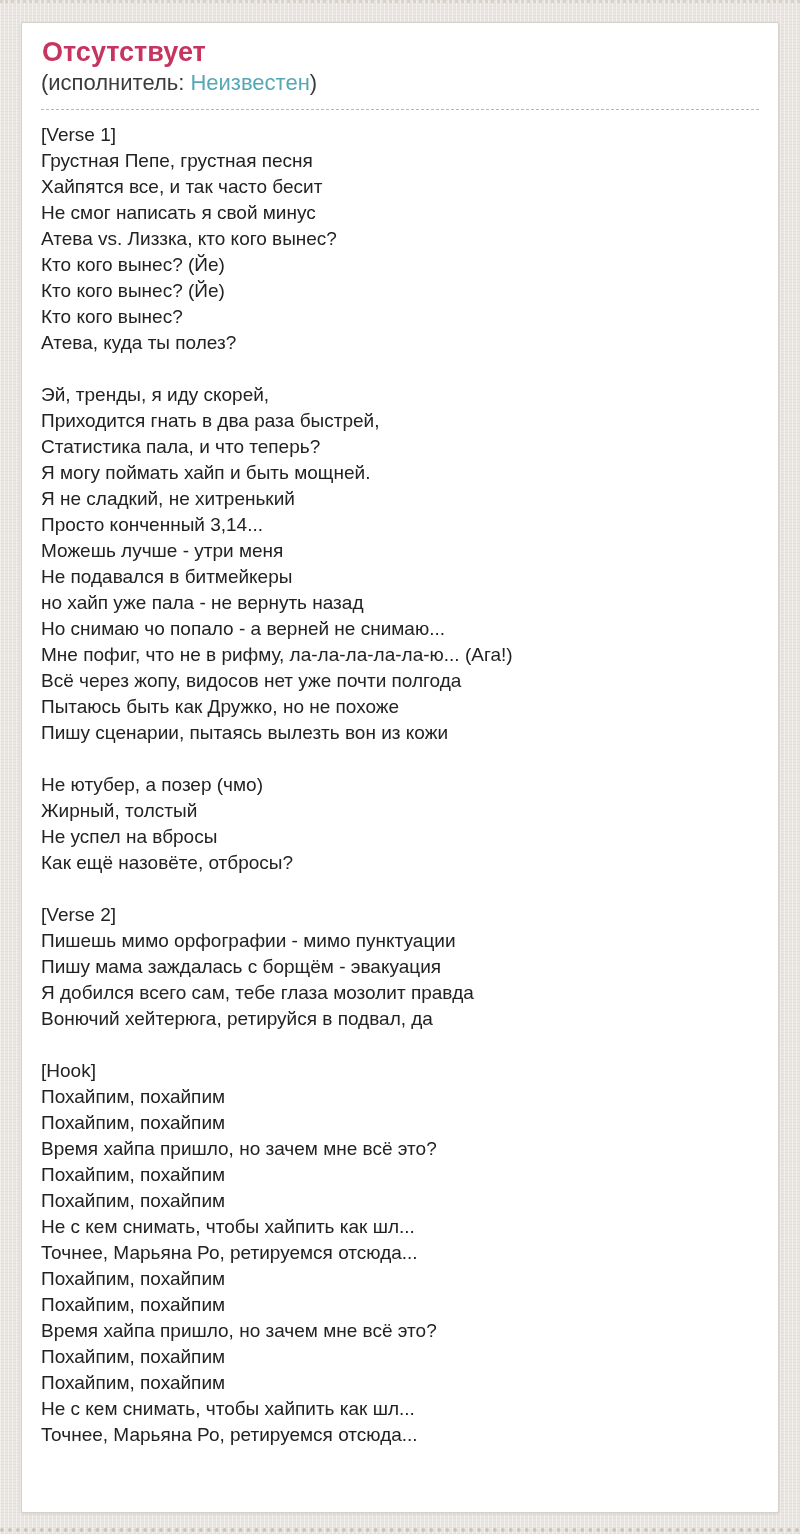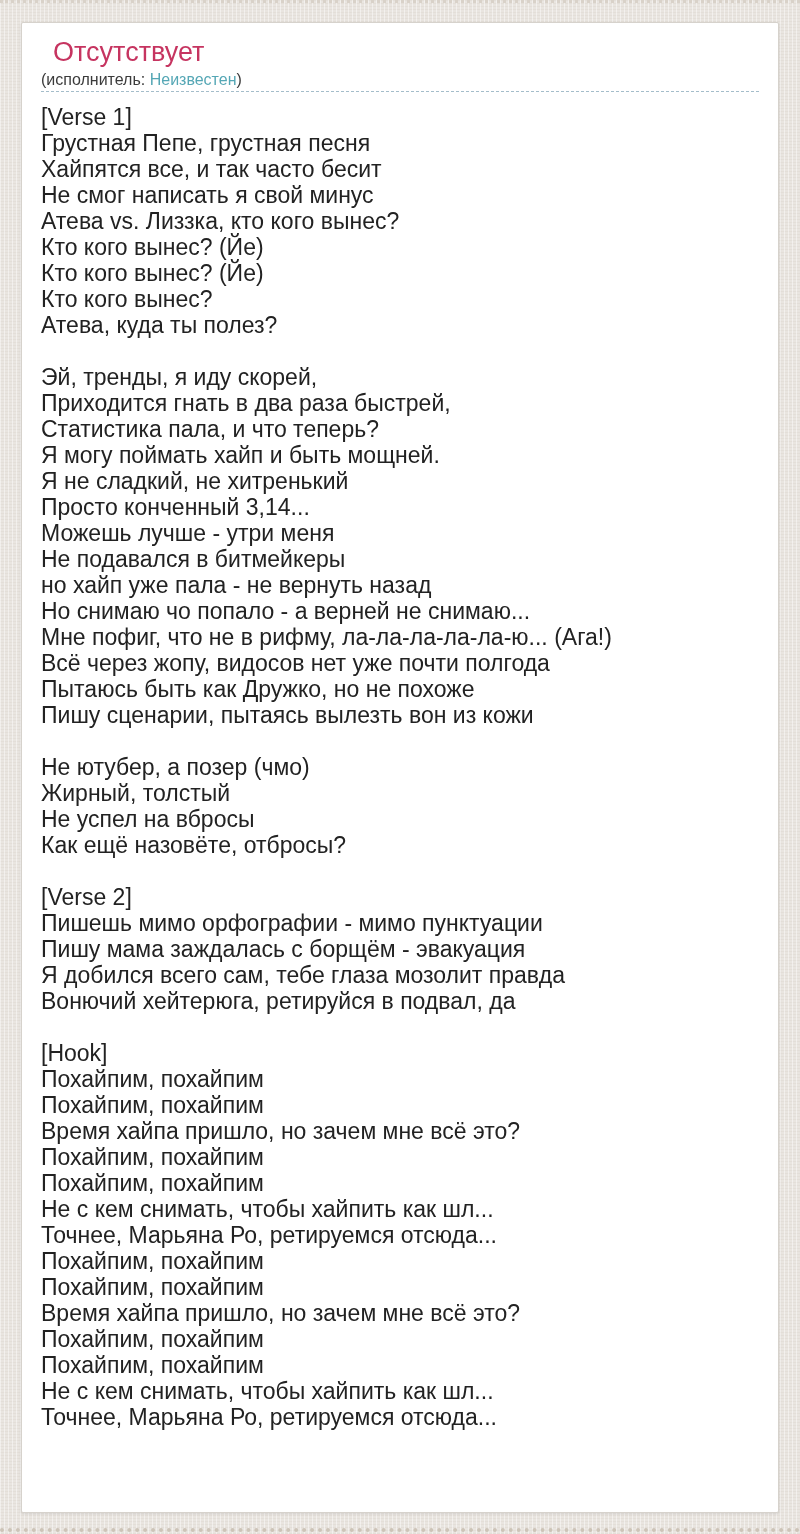--- a/index.html
+++ b/index.html
@@ -36,41 +36,41 @@
   .card{
     position:absolute;left:21px;top:22px;
     width:758px;min-height:1491px;
     background:var(--card-background);
     border:1px solid var(--card-border);
     border-radius:2px;
     box-shadow:0 1px 3px rgba(0,0,0,0.10);
     padding:14px 19px 30px 19px;
   }
   h1.song-title{
-    margin:0 0 2px 12px;
-    font-size:27px;line-height:1.15;font-weight:400;
+    margin:0 0 2px 1px;
+    font-size:27px;line-height:1.15;font-weight:700;
     color:var(--title);
   }
   .subtitle{
-    font-size:16px;line-height:1.2;
+    font-size:22px;line-height:1.2;
     color:var(--subtitle-text);
-    margin:0 0 2px 0;
+    margin:0 0 13px 0;
   }
   .artist-link{
     color:var(--artist-link);
     text-decoration:none;
     cursor:pointer;
   }
   .separator{
     width:100%;height:0;
     border-bottom:1px dashed var(--separator);
     margin:0 0 12px 0;
   }
   .lyrics{
-    font-size:23px;
+    font-size:19px;
     color:var(--body-text);
   }
   .lyric-line{
     min-height:26px;line-height:26px;
     white-space:pre-wrap;
   }
 </style>
 </head>
 <body>
 

